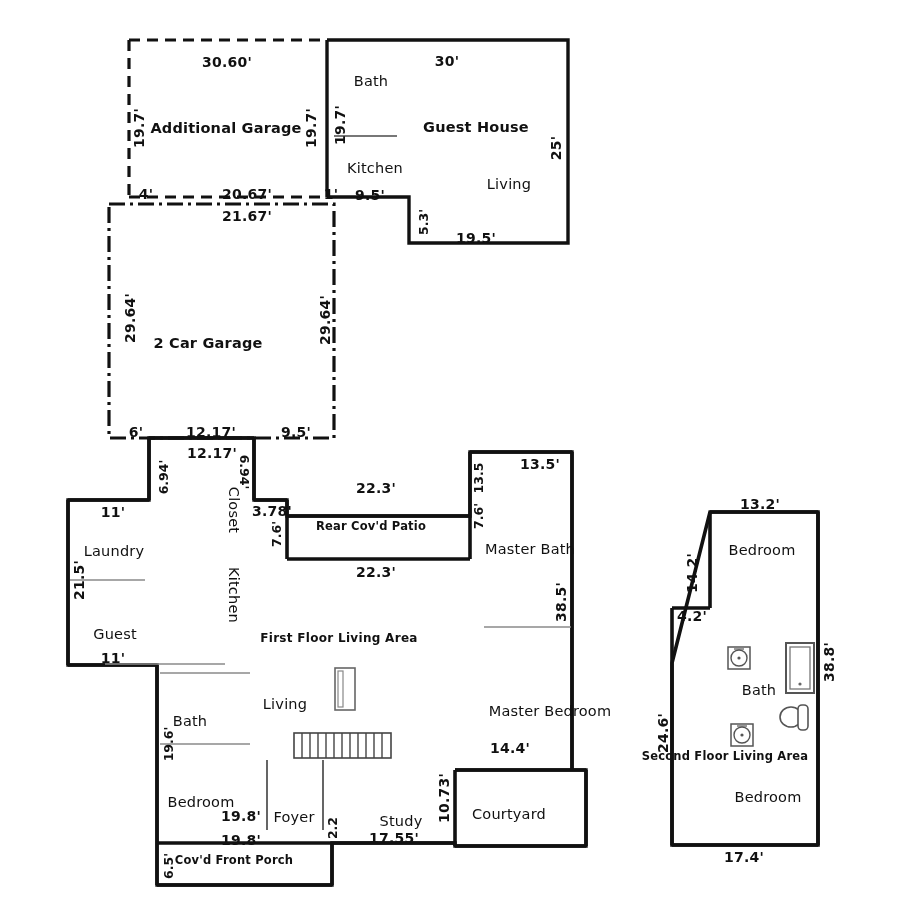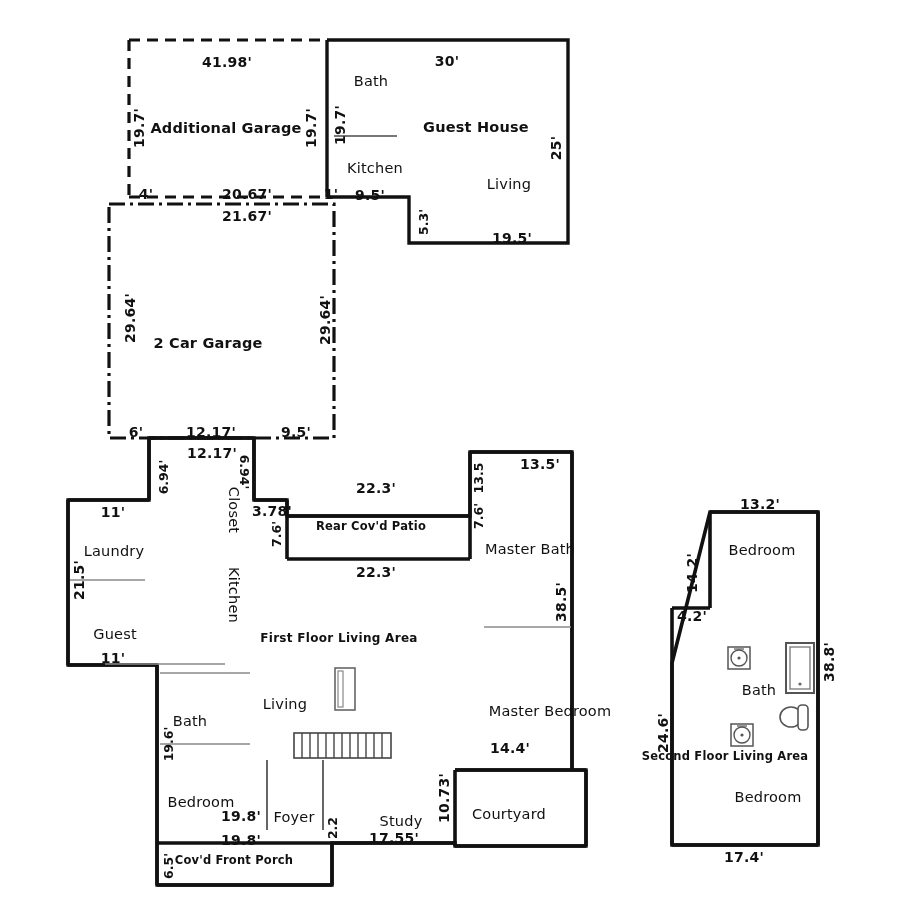--- a/index.html
+++ b/index.html
@@ -243,38 +243,38 @@
       <rect x="790" y="647" width="20" height="42" fill="#ffffff" stroke="#777" stroke-width="1.3"></rect>
       <circle cx="800" cy="684" r="1.6" fill="#666"></circle>
     </g>
     <g>
       <ellipse cx="791" cy="717" rx="11" ry="10" fill="#ffffff" stroke="#555" stroke-width="1.6"></ellipse>
       <rect x="798" y="705" width="10" height="25" rx="4" fill="#ffffff" stroke="#555" stroke-width="1.6"></rect>
     </g>
 
   </svg>
 
-  <div class="lbl dim ctr" style="left:227px; top:62px;">41.98'</div>
+  <div class="lbl dim ctr" style="left:227px; top:62px;">30.60'</div>
   <div class="lbl dim rot-ccw" style="left:139px; top:128px;">19.7'</div>
   <div class="lbl room-bold ctr" style="left:226px; top:128px;">Additional Garage</div>
   <div class="lbl dim rot-ccw" style="left:311px; top:128px;">19.7'</div>
   <div class="lbl dim ctr" style="left:146px; top:194px;">4'</div>
   <div class="lbl dim ctr" style="left:247px; top:194px;text-align:right;">20.67'</div>
   <div class="lbl dim ctr" style="left:331px; top:194px;">1'</div>
 
   <div class="lbl dim ctr" style="left:447px; top:61px;">30'</div>
   <div class="lbl room ctr" style="left:371px; top:81px;">Bath</div>
   <div class="lbl dim rot-ccw" style="left:340px; top:125px;">19.7'</div>
   <div class="lbl room-bold ctr" style="left:476px; top:127px;">Guest House</div>
   <div class="lbl dim rot-ccw" style="left:556px; top:148px;">25'</div>
   <div class="lbl room ctr" style="left:375px; top:168px;">Kitchen</div>
   <div class="lbl room ctr" style="left:509px; top:184px;">Living</div>
   <div class="lbl dim ctr" style="left:370px; top:195px;">9.5'</div>
   <div class="lbl dim-sm rot-ccw" style="left:424px; top:222px;">5.3'</div>
-  <div class="lbl dim ctr" style="left:512px; top:238px;">19.5'</div>
+  <div class="lbl dim ctr" style="left:476px; top:238px;">19.5'</div>
 
   <div class="lbl dim ctr" style="left:247px; top:216px;">21.67'</div>
   <div class="lbl dim rot-ccw" style="left:130px; top:318px;">29.64'</div>
   <div class="lbl room-bold ctr" style="left:208px; top:343px;">2 Car Garage</div>
   <div class="lbl dim rot-ccw" style="left:325px; top:320px;">29.64'</div>
   <div class="lbl dim ctr" style="left:136px; top:432px;">6'</div>
   <div class="lbl dim ctr" style="left:211px; top:432px;">12.17'</div>
   <div class="lbl dim ctr" style="left:296px; top:432px;">9.5'</div>
 
   <div class="lbl dim ctr" style="left:212px; top:453px;">12.17'</div>

